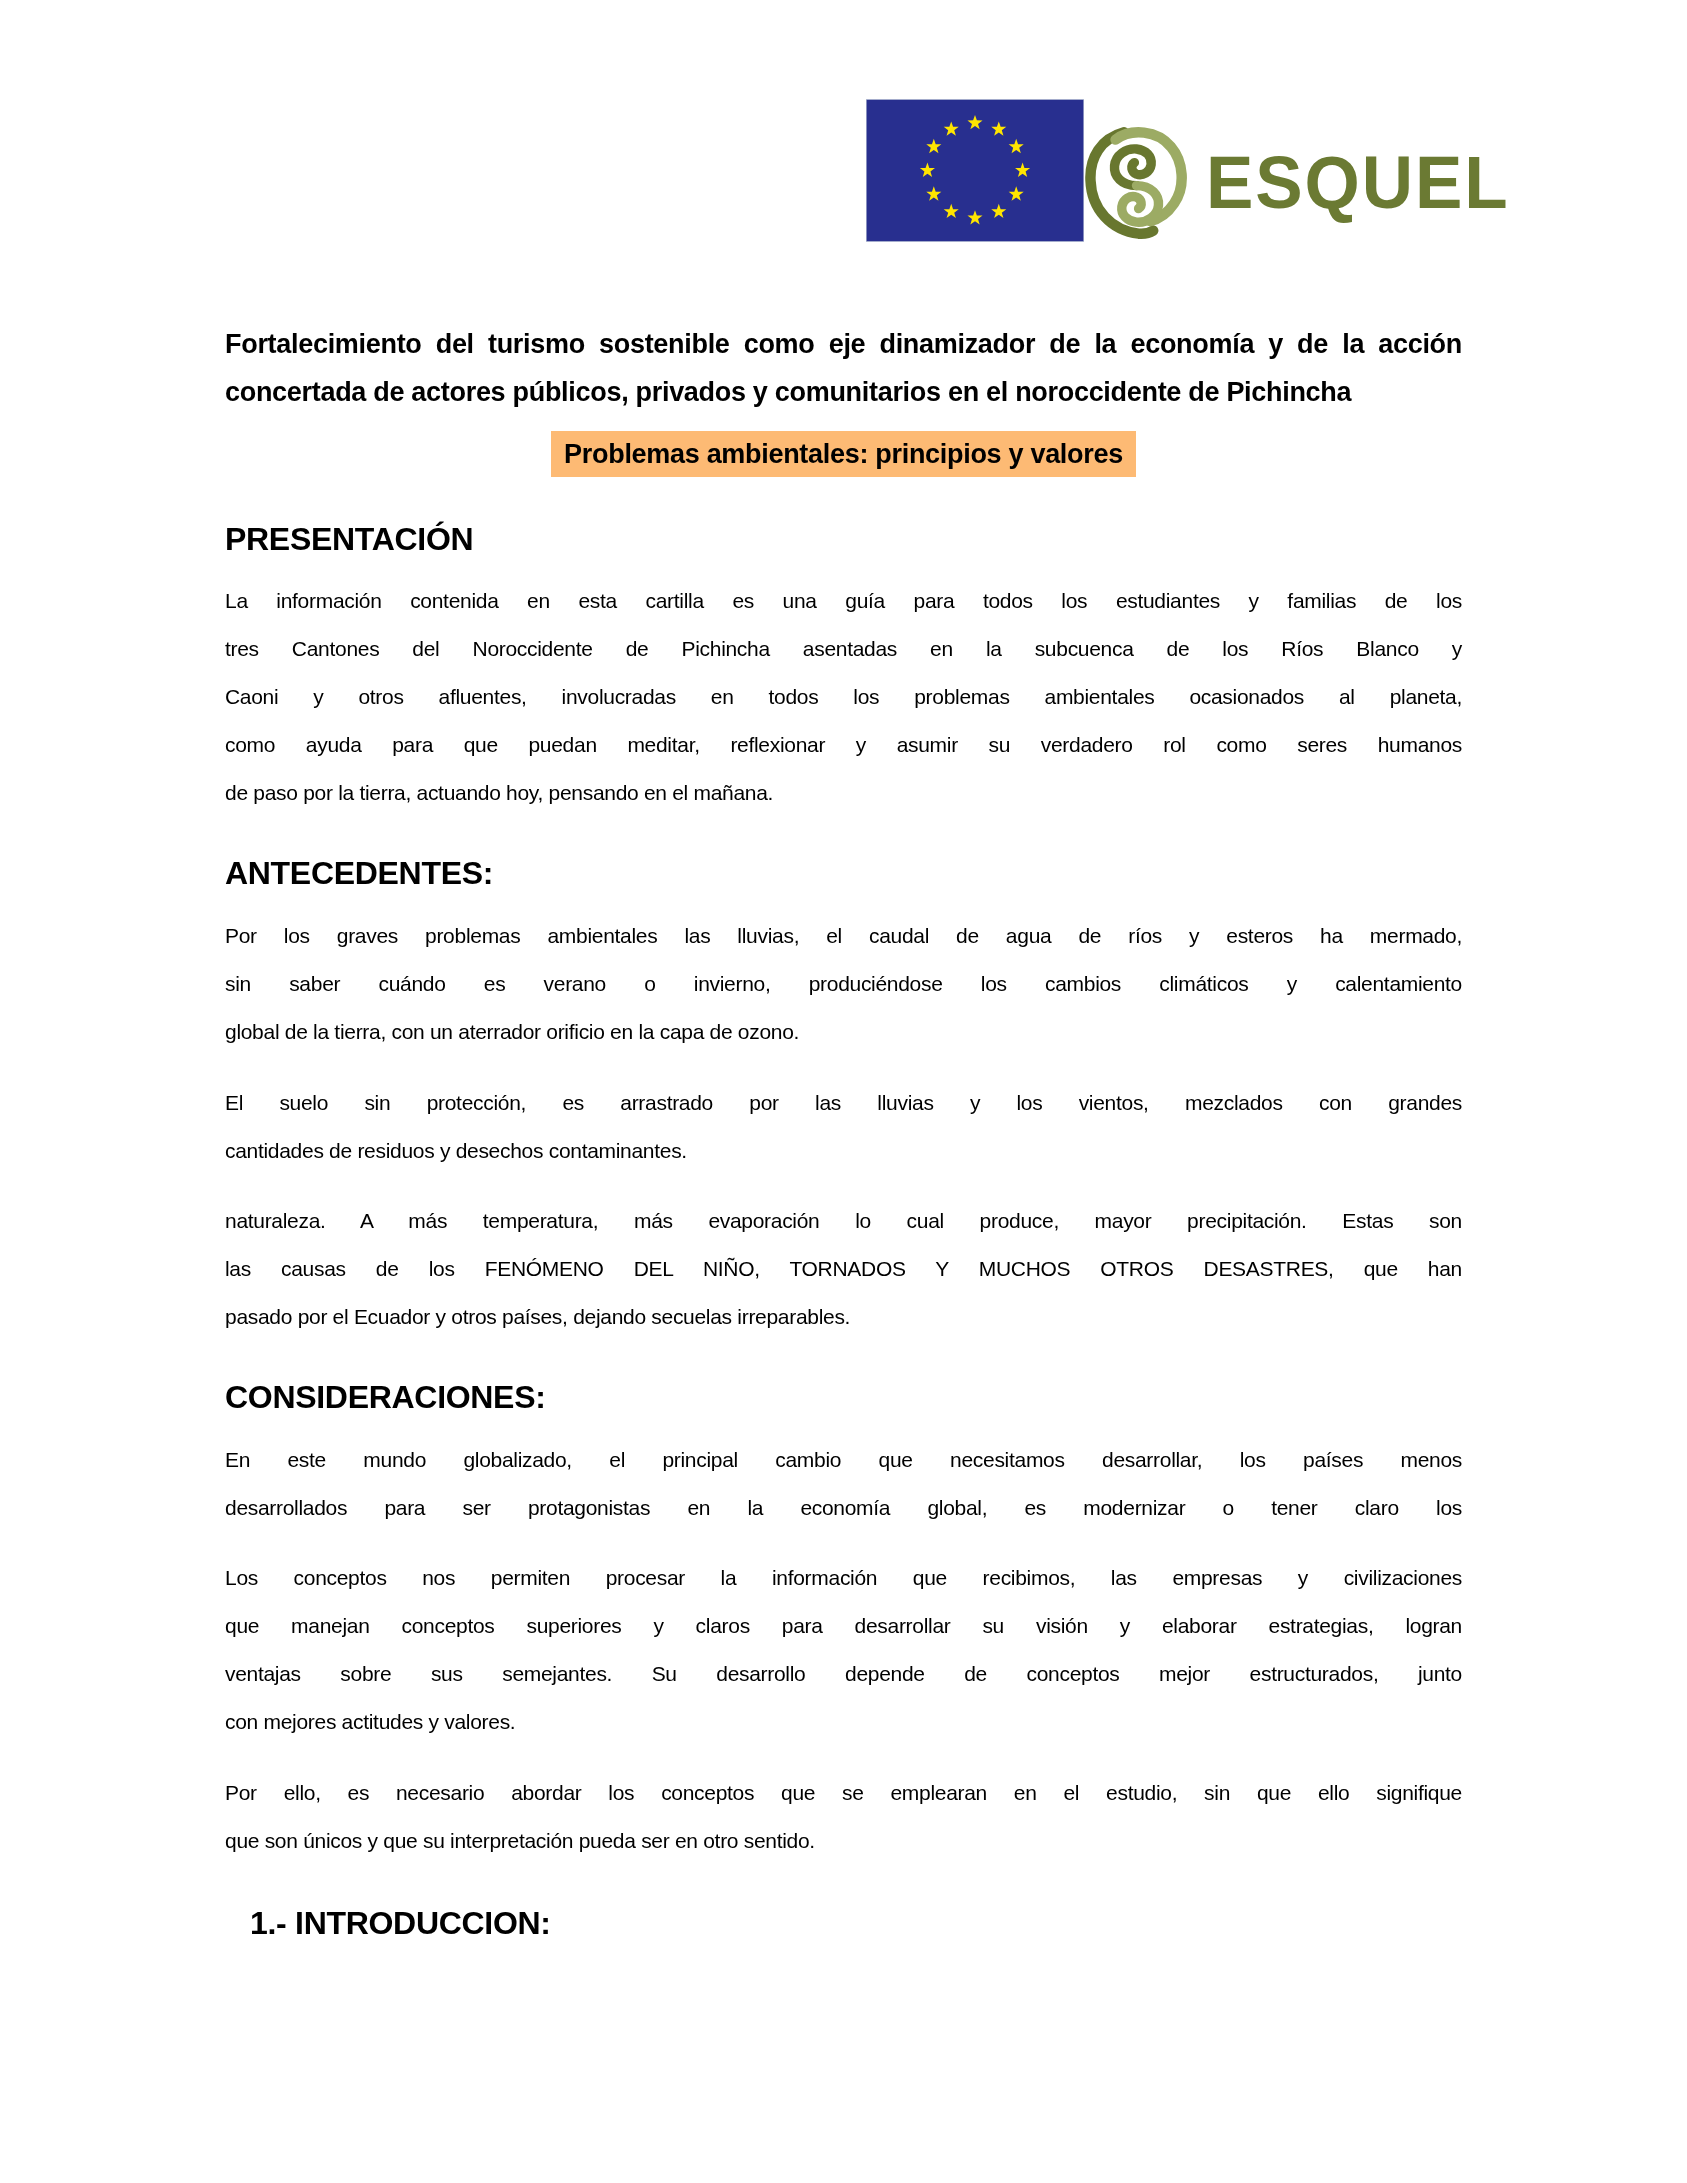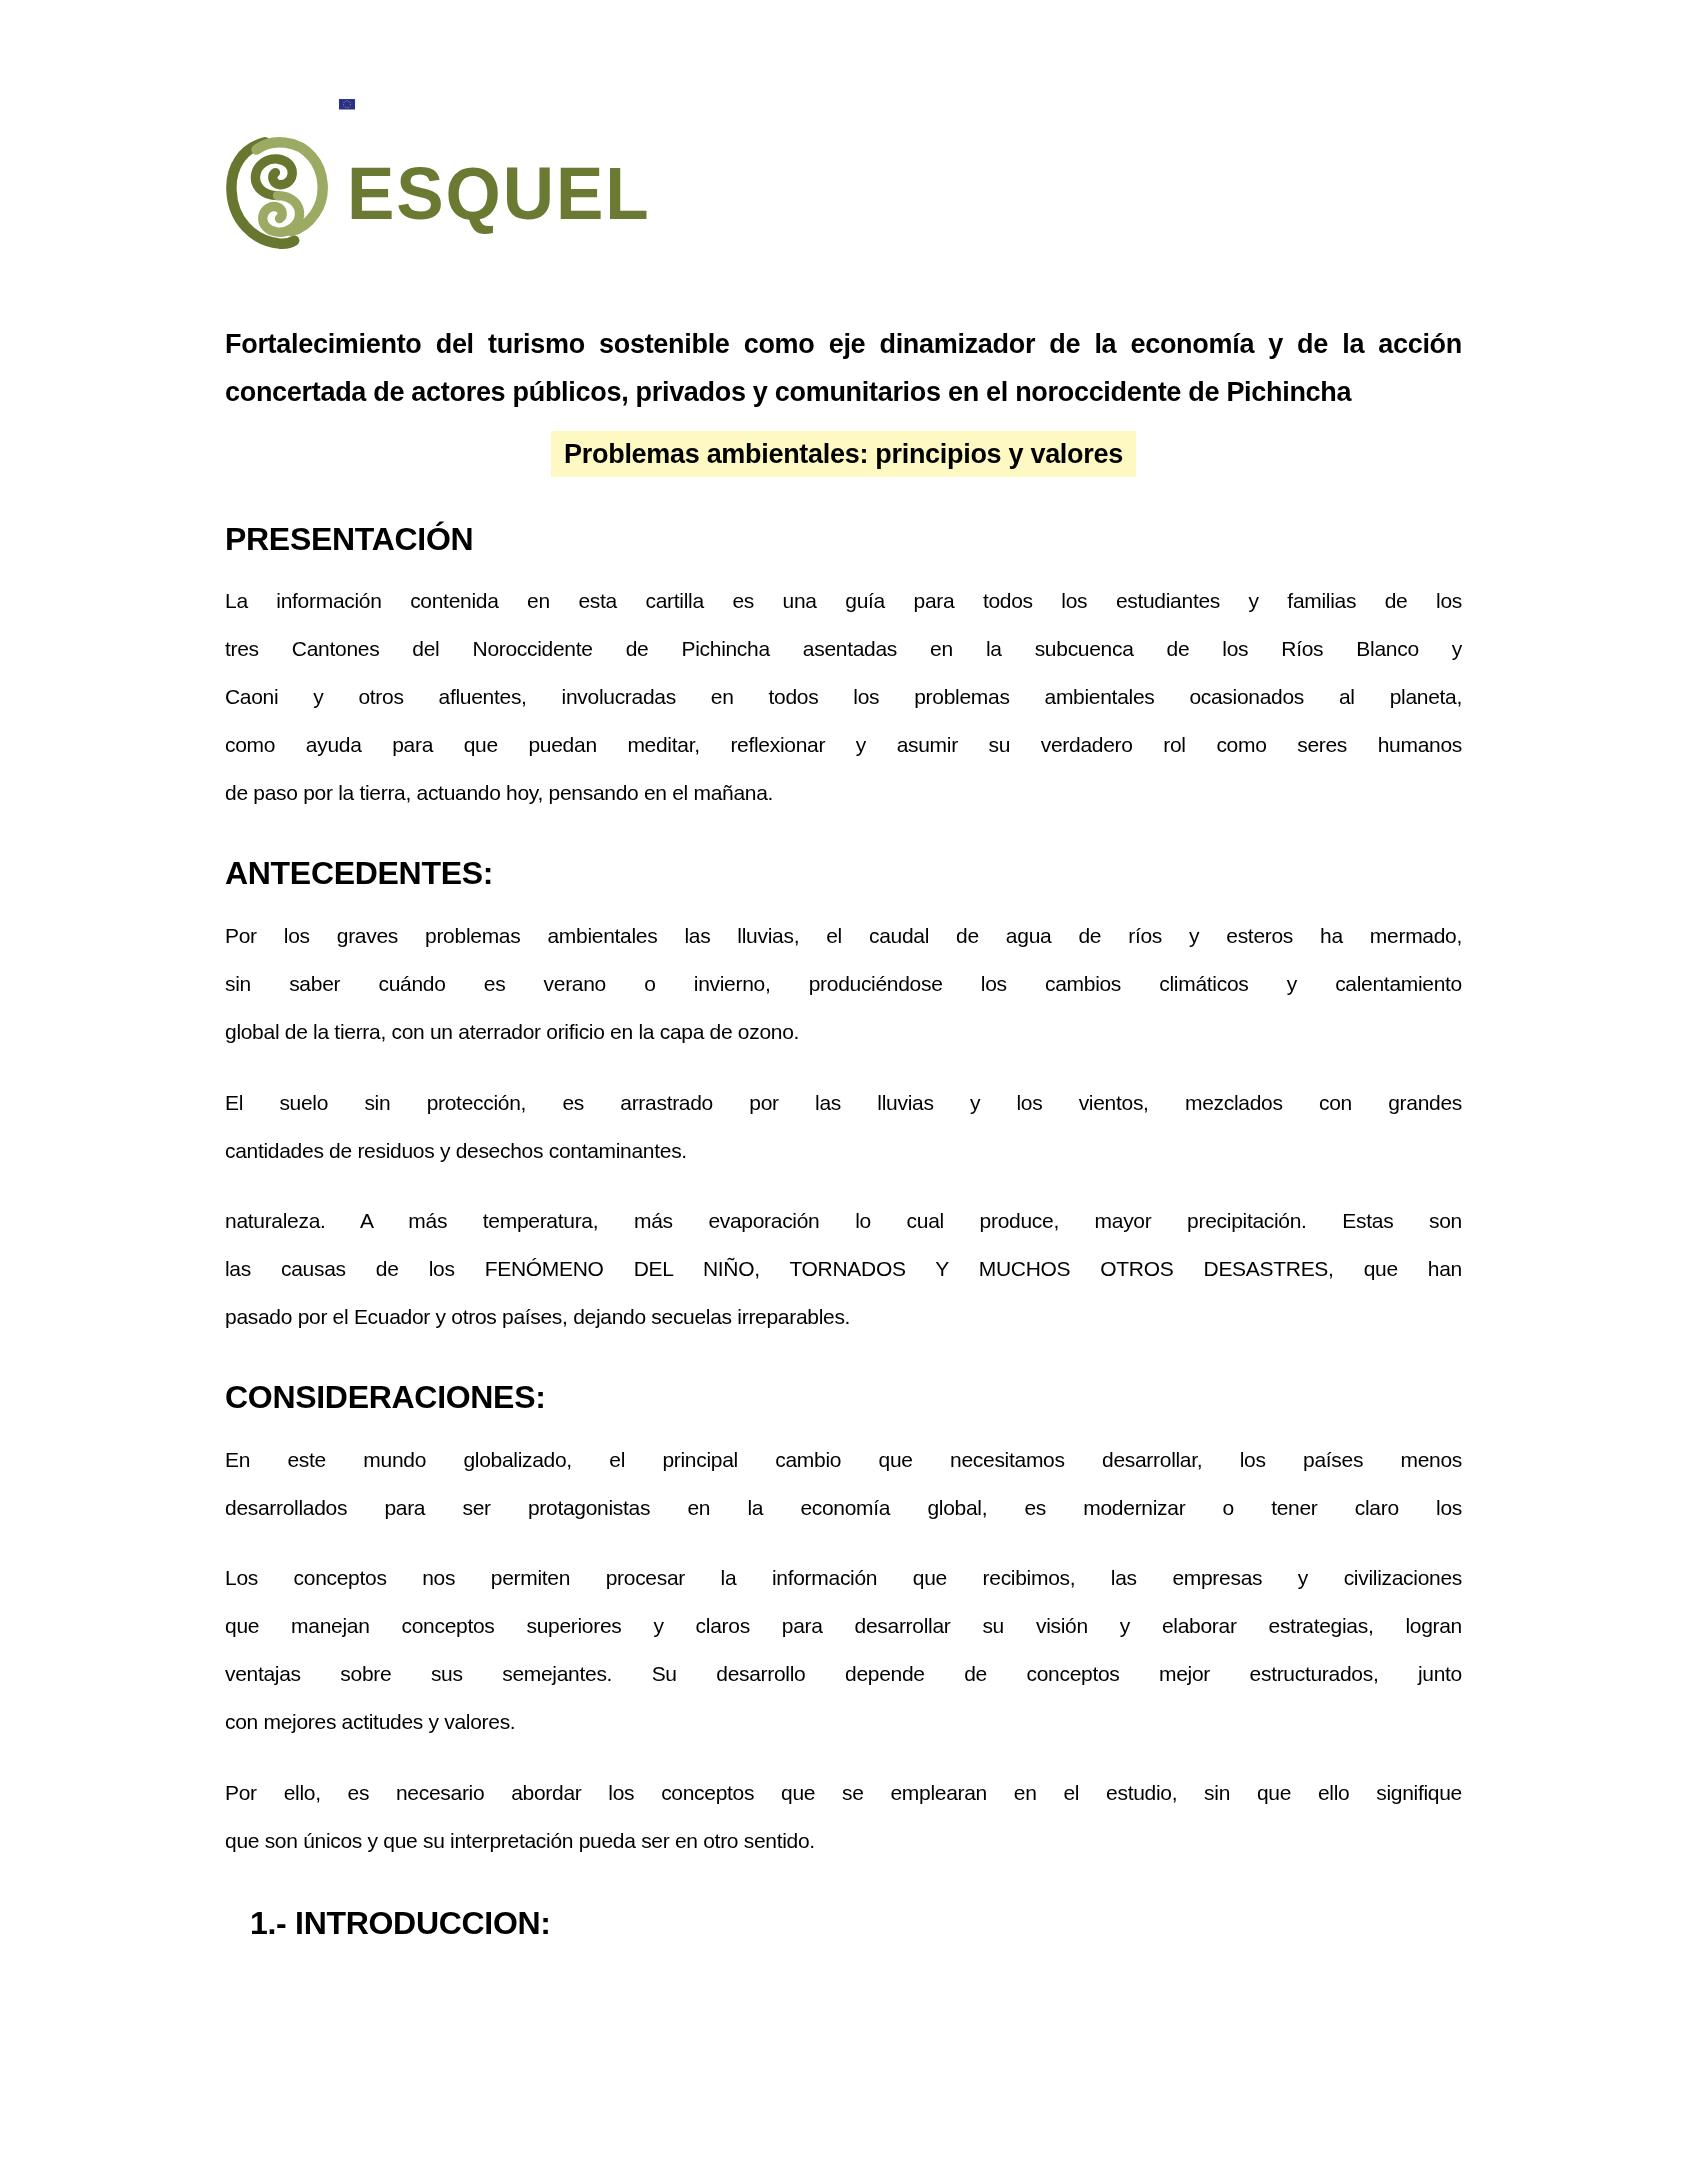--- a/index.html
+++ b/index.html
@@ -14,21 +14,20 @@
     box-sizing:border-box;
     width:1687px;height:2183px;
     padding:99px 225px 0 225px;
   }
   
   .header{
     display:flex;
     justify-content:flex-end;
     align-items:flex-start;
     height:152px;
-    flex-direction:column;
   }
   .eu-flag{margin-left:13.2px;display:block;}
   .esquel{
     display:flex;align-items:center;
     margin-right:-60px;margin-top:26.5px;
   }
   .esquel-text{
     font-size:74px;
     font-weight:600;
     letter-spacing:2px;
@@ -53,21 +52,21 @@
   .jline-last{
     text-align-last:left;
   }
   .subtitle-row{
     margin-top:14.6px;
     text-align:center;
     line-height:48px;
   }
   .highlight{
     display:inline-block;
-    background:#fef9c3;
+    background:#fdba74;
     font-weight:bold;
     font-size:27px;
     line-height:44px;
     padding:1.3px 13.2px;
     letter-spacing:-0.3px;
   }
   .heading{
     margin:32px 0 14.6px 0;
     font-weight:bold;
     font-size:32px;

